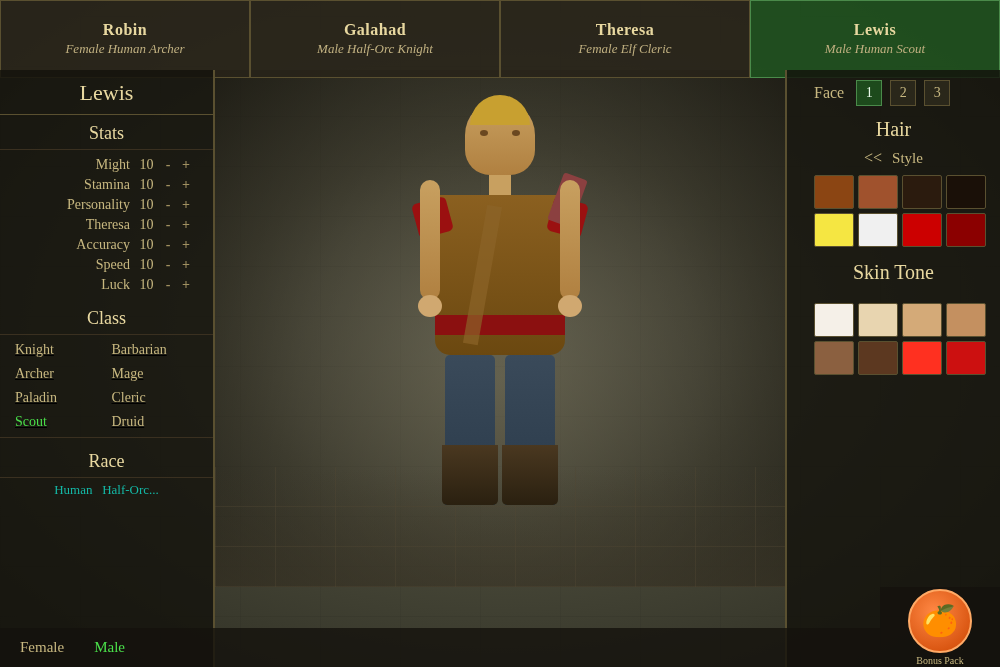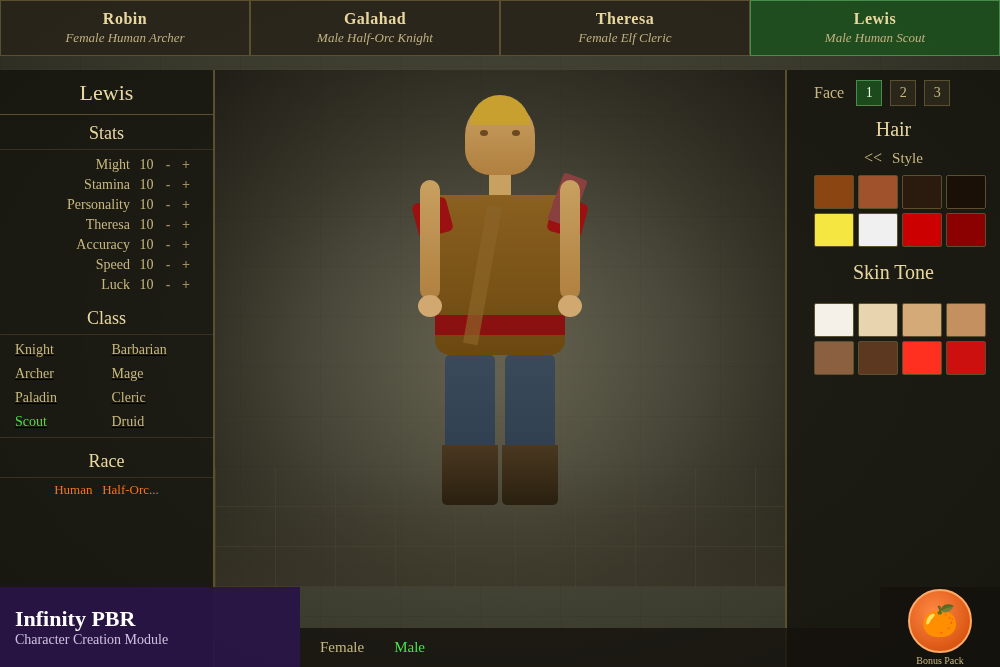--- a/index.html
+++ b/index.html
@@ -31,21 +31,21 @@
         repeating-linear-gradient(0deg, rgba(0,0,0,0.1) 0px, rgba(0,0,0,0.1) 1px, transparent 1px, transparent 50px),
         repeating-linear-gradient(90deg, rgba(0,0,0,0.08) 0px, rgba(0,0,0,0.08) 1px, transparent 1px, transparent 80px);
       opacity: 0.5;
     }
 
     
     .tabs-bar {
       position: absolute;
       top: 0; left: 0;
       width: 1000px;
-      height: 56px;
+      height: 78px;
       display: flex;
       z-index: 10;
     }
 
     .tab-item {
       flex: 1;
       display: flex;
       flex-direction: column;
       align-items: center;
       justify-content: center;
@@ -466,21 +466,21 @@
       <div class="class-item">Archer</div>
       <div class="class-item">Mage</div>
       <div class="class-item">Paladin</div>
       <div class="class-item">Cleric</div>
       <div class="class-item active">Scout</div>
       <div class="class-item">Druid</div>
     </div>
 
   <div class="race-section">
     <div class="section-title">Race</div>
-    <div style="color:#f97316;font-size:13px;padding:4px 8px;text-align:center;">Human &nbsp; Half-Orc...</div>
+    <div style="color:#14b8a6;font-size:13px;padding:4px 8px;text-align:center;">Human &nbsp; Half-Orc...</div>
   </div>
 </div>
 
 <div class="right-panel">
 
   <div class="face-row">
     <span class="face-label">Face</span>
     <div class="face-num">1</div>
     <div class="face-num inactive">2</div>
     <div class="face-num inactive">3</div>
@@ -512,24 +512,20 @@
       <div class="color-swatch" style="background: rgb(212, 170, 120);"></div>
       <div class="color-swatch" style="background: rgb(196, 144, 96);"></div>
       <div class="color-swatch" style="background: rgb(139, 96, 64);"></div>
       <div class="color-swatch" style="background: rgb(92, 56, 32);"></div>
       <div class="color-swatch" style="background: rgb(255, 48, 32);"></div>
       <div class="color-swatch" style="background: rgb(204, 16, 16);"></div>
     </div>
 </div>
 
 <div class="bottom-bar">
-  <div class="bottom-brand">
-    <span class="brand-title">Infinity PBR</span>
-    <span class="brand-sub">Character Creation Module</span>
-  </div>
   <div class="bottom-gender">
     <span class="gender-option">Female</span>
     <span class="gender-option active">Male</span>
   </div>
   <div class="bonus-area">
     <div style="text-align:center;">
       <div class="mascot">🍊</div>
       <div class="bonus-label">Bonus Pack</div>
     </div>
   </div>

